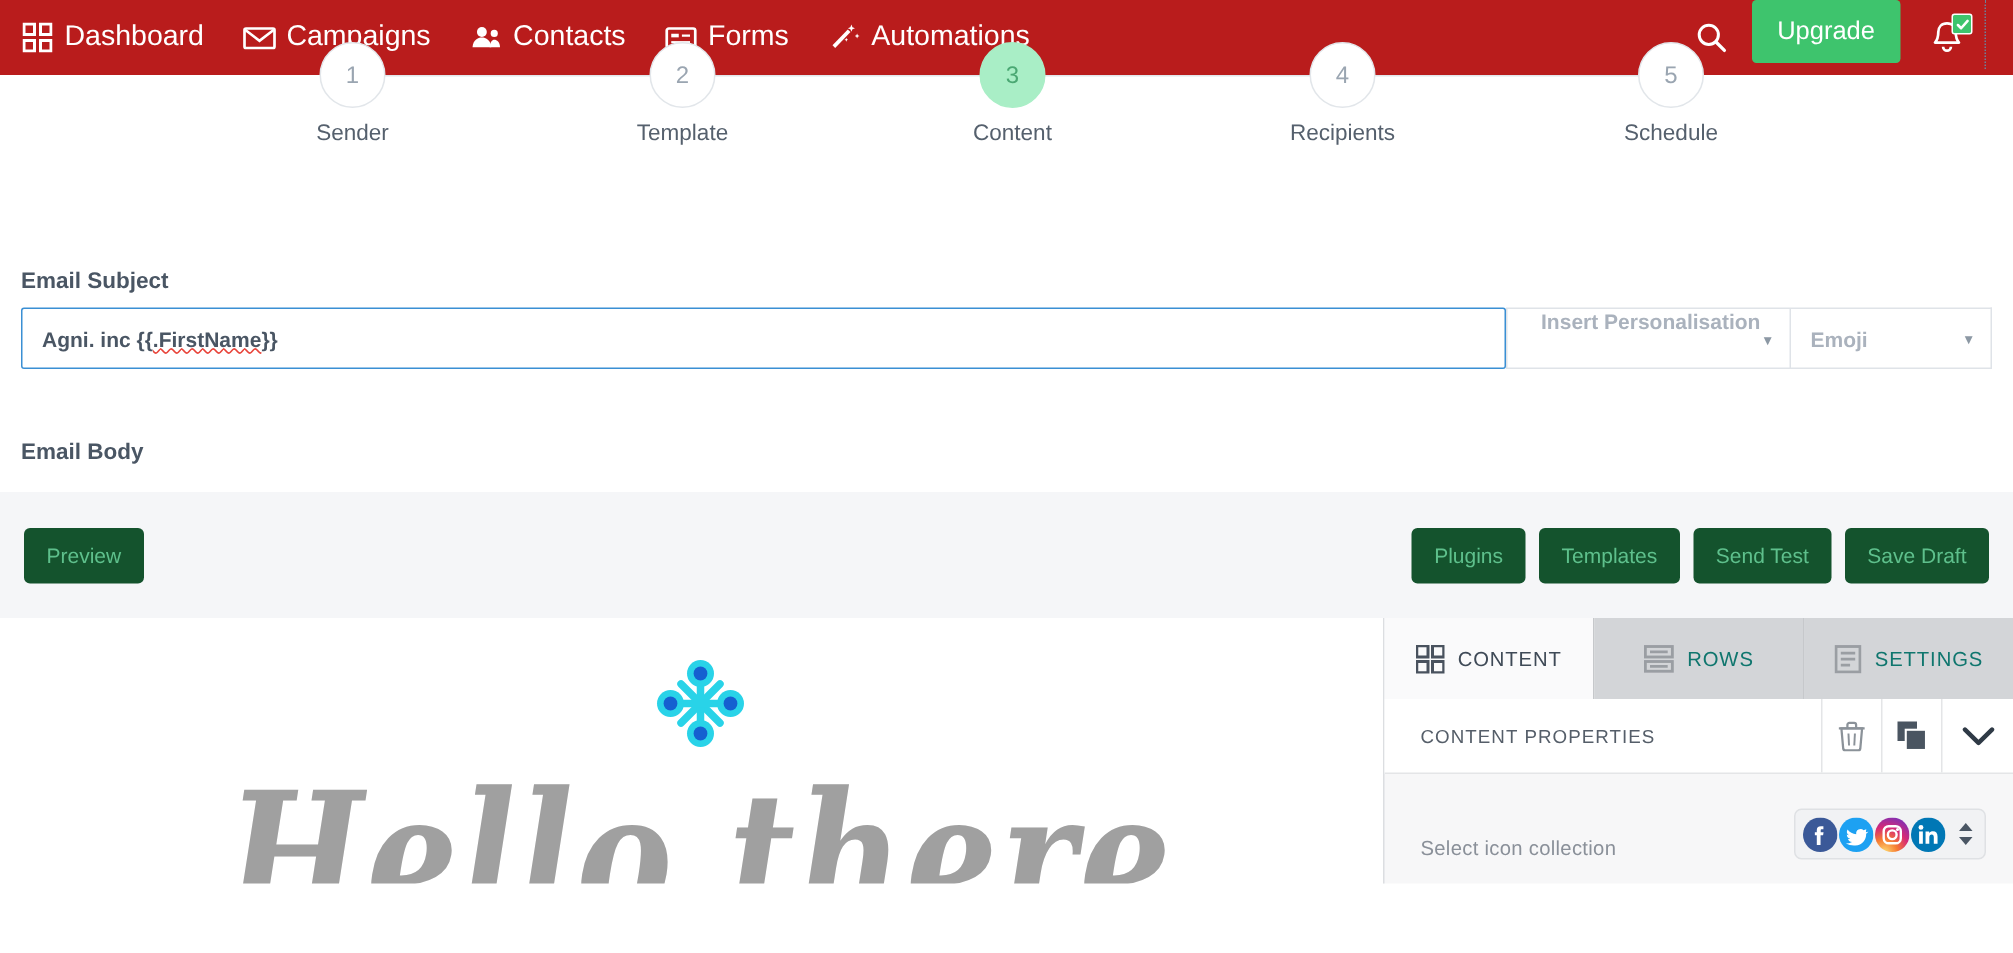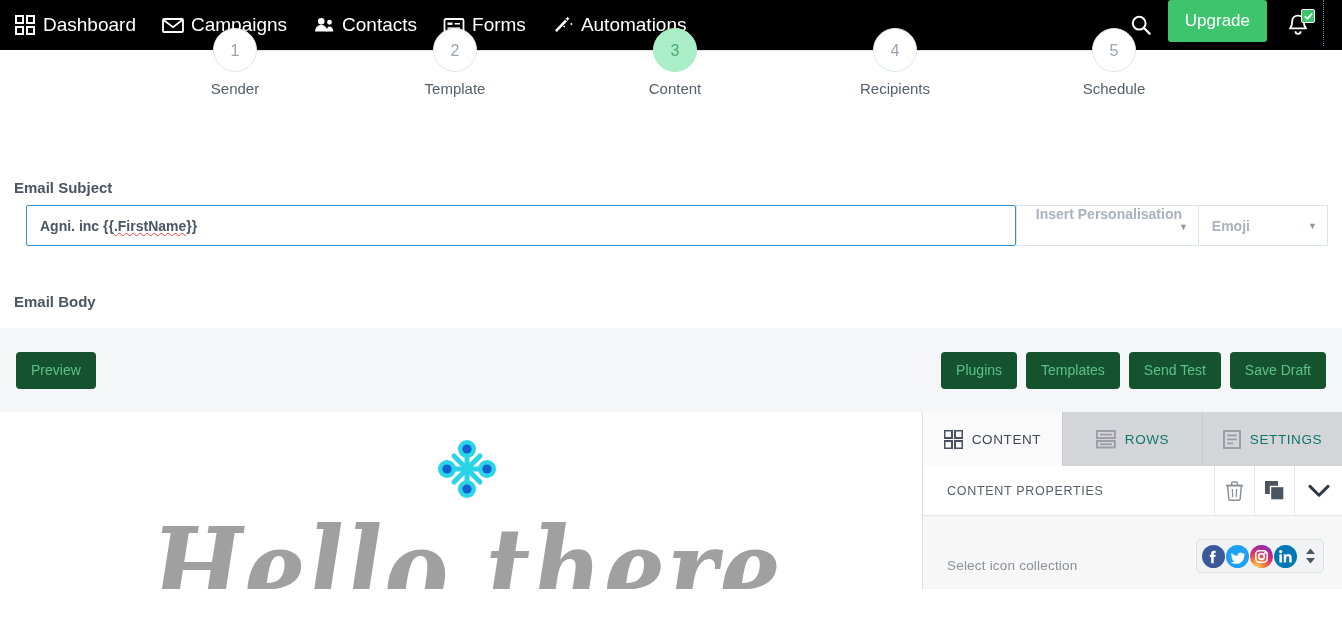--- a/index.html
+++ b/index.html
@@ -8,21 +8,21 @@
     width: 1342px; height: 635px;
     overflow: hidden;
     background: #ffffff;
     font-family: "Liberation Sans", sans-serif;
     color: #404b5a;
   }
 
   
   .navbar {
     height: 50px;
-    background: #000000;
+    background: #b91c1c;
     display: flex;
     align-items: center;
     padding: 0 12px 0 10px;
     position: relative;
   }
   .nav-left { display: flex; align-items: center; gap: 0px; }
   .nav-item {
     display: flex; align-items: center; gap: 7px;
     color: #ffffff;
     font-size: 19px;
@@ -110,21 +110,21 @@
   }
   .step.active .step-label { color: #55606d; }
 
   
   .form-area { padding: 0 14px; }
   .field-label {
     font-size: 15px;
     color: #4a5664;
     margin-bottom: 9px;
   }
-  .subject-row { display: flex; align-items: stretch; margin-left: 12px; }
+  .subject-row { display: flex; align-items: stretch; }
   .sel {
     height: 41px;
     border: 1px solid #dfe3e8;
     border-left: none;
     background: #fff;
     display: flex;
     align-items: center;
     padding: 0 10px 0 13px;
     font-size: 14px;
     color: #aab2bd;

